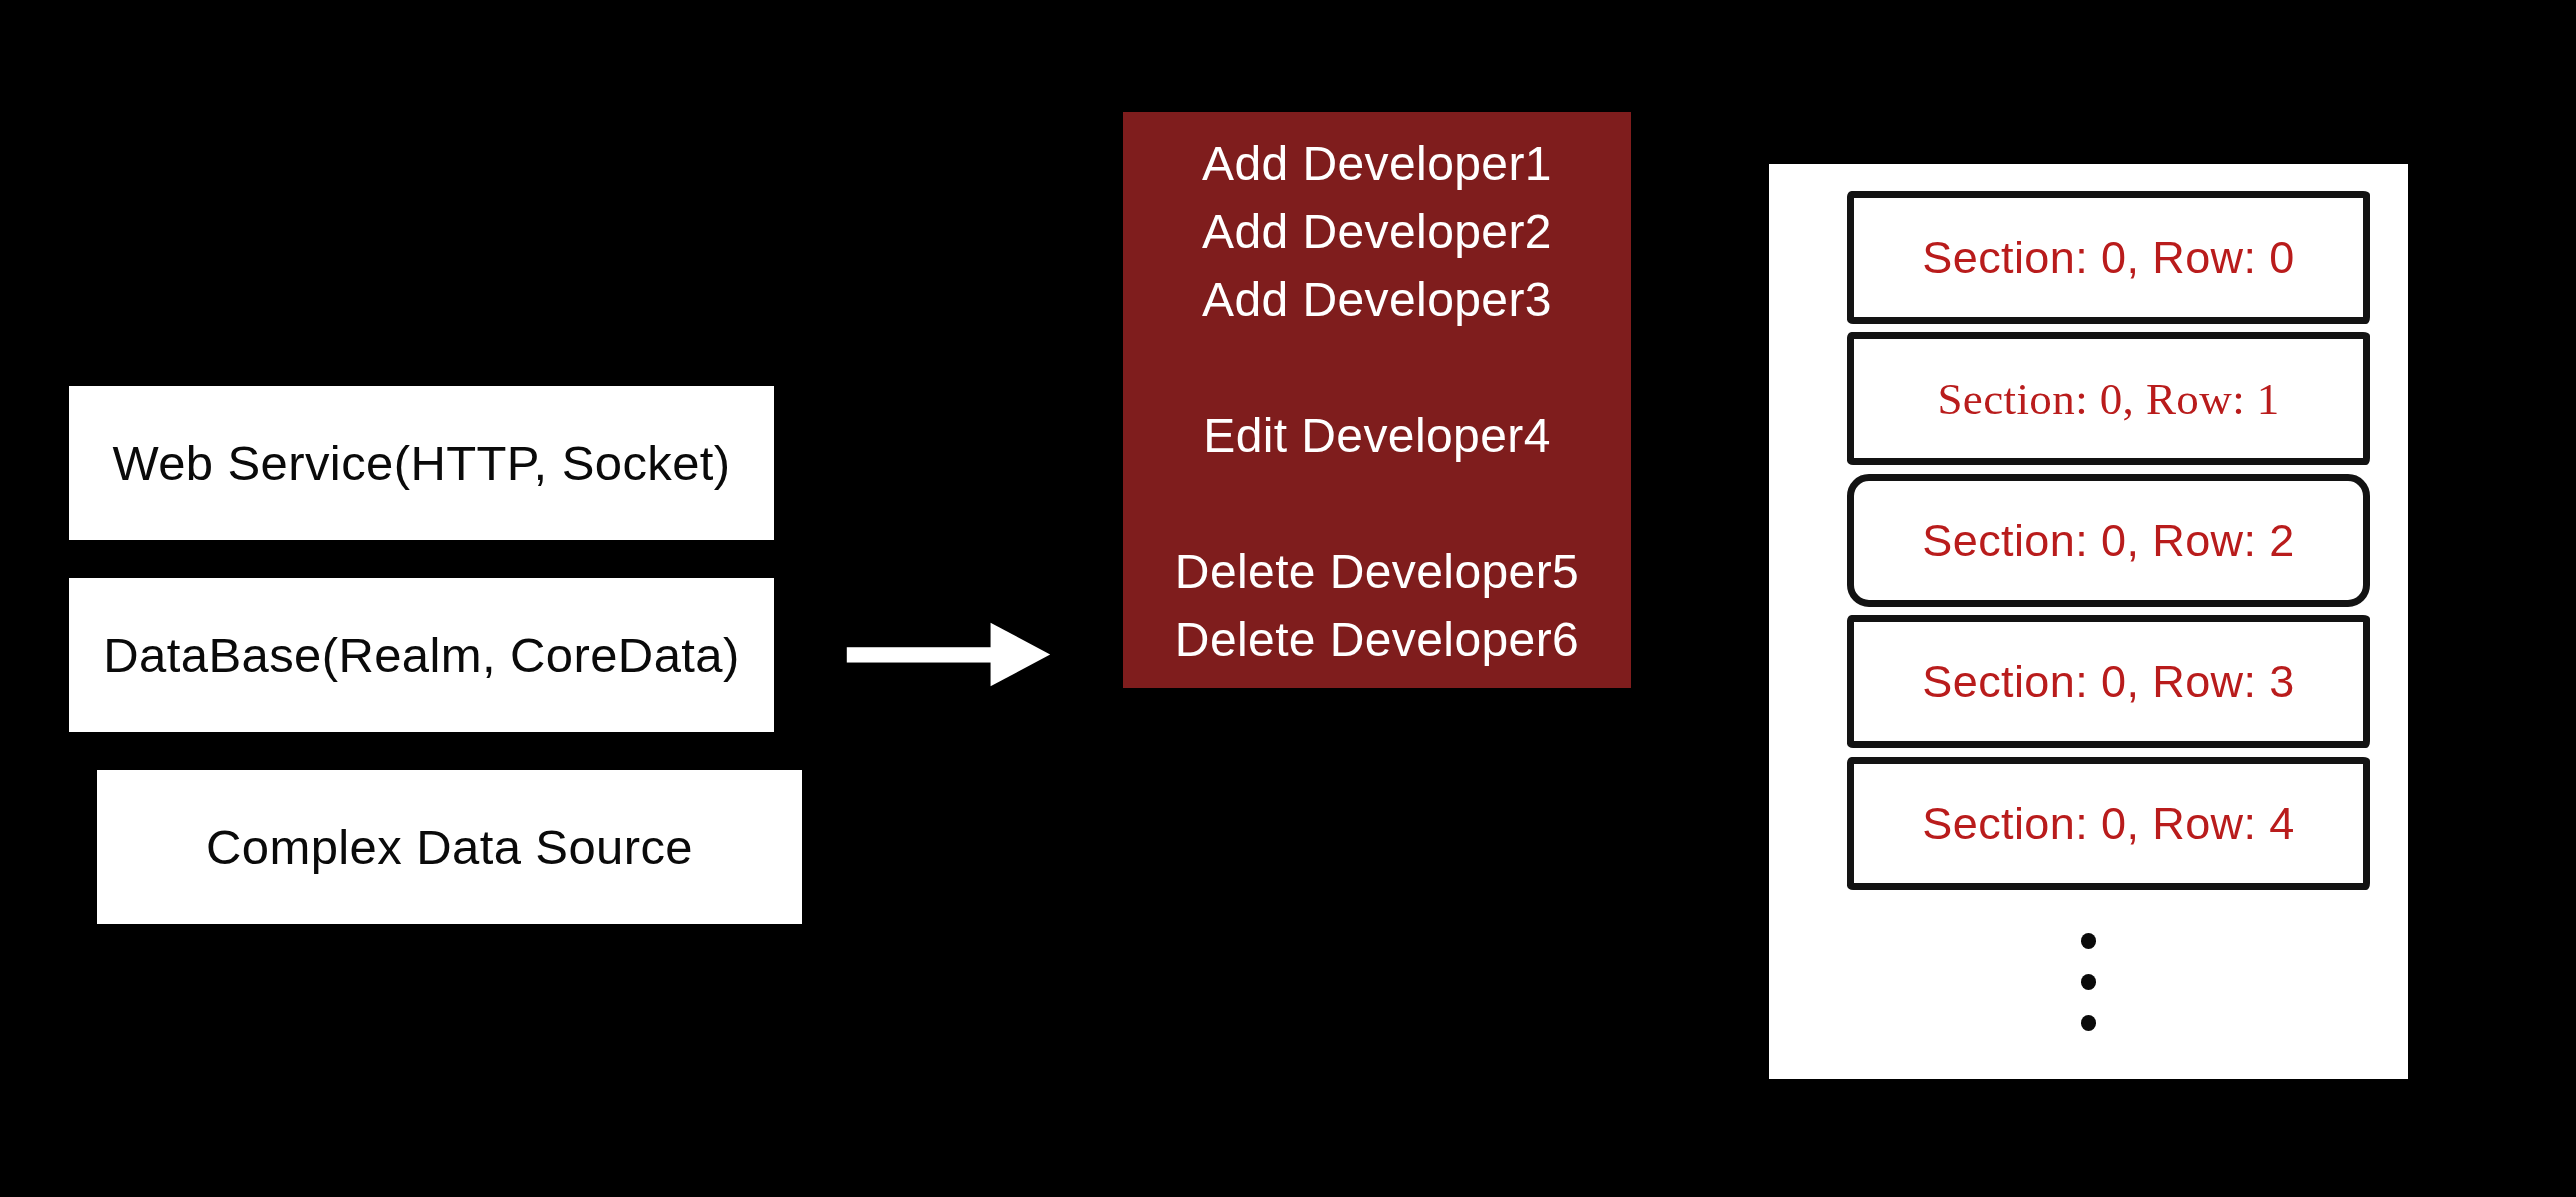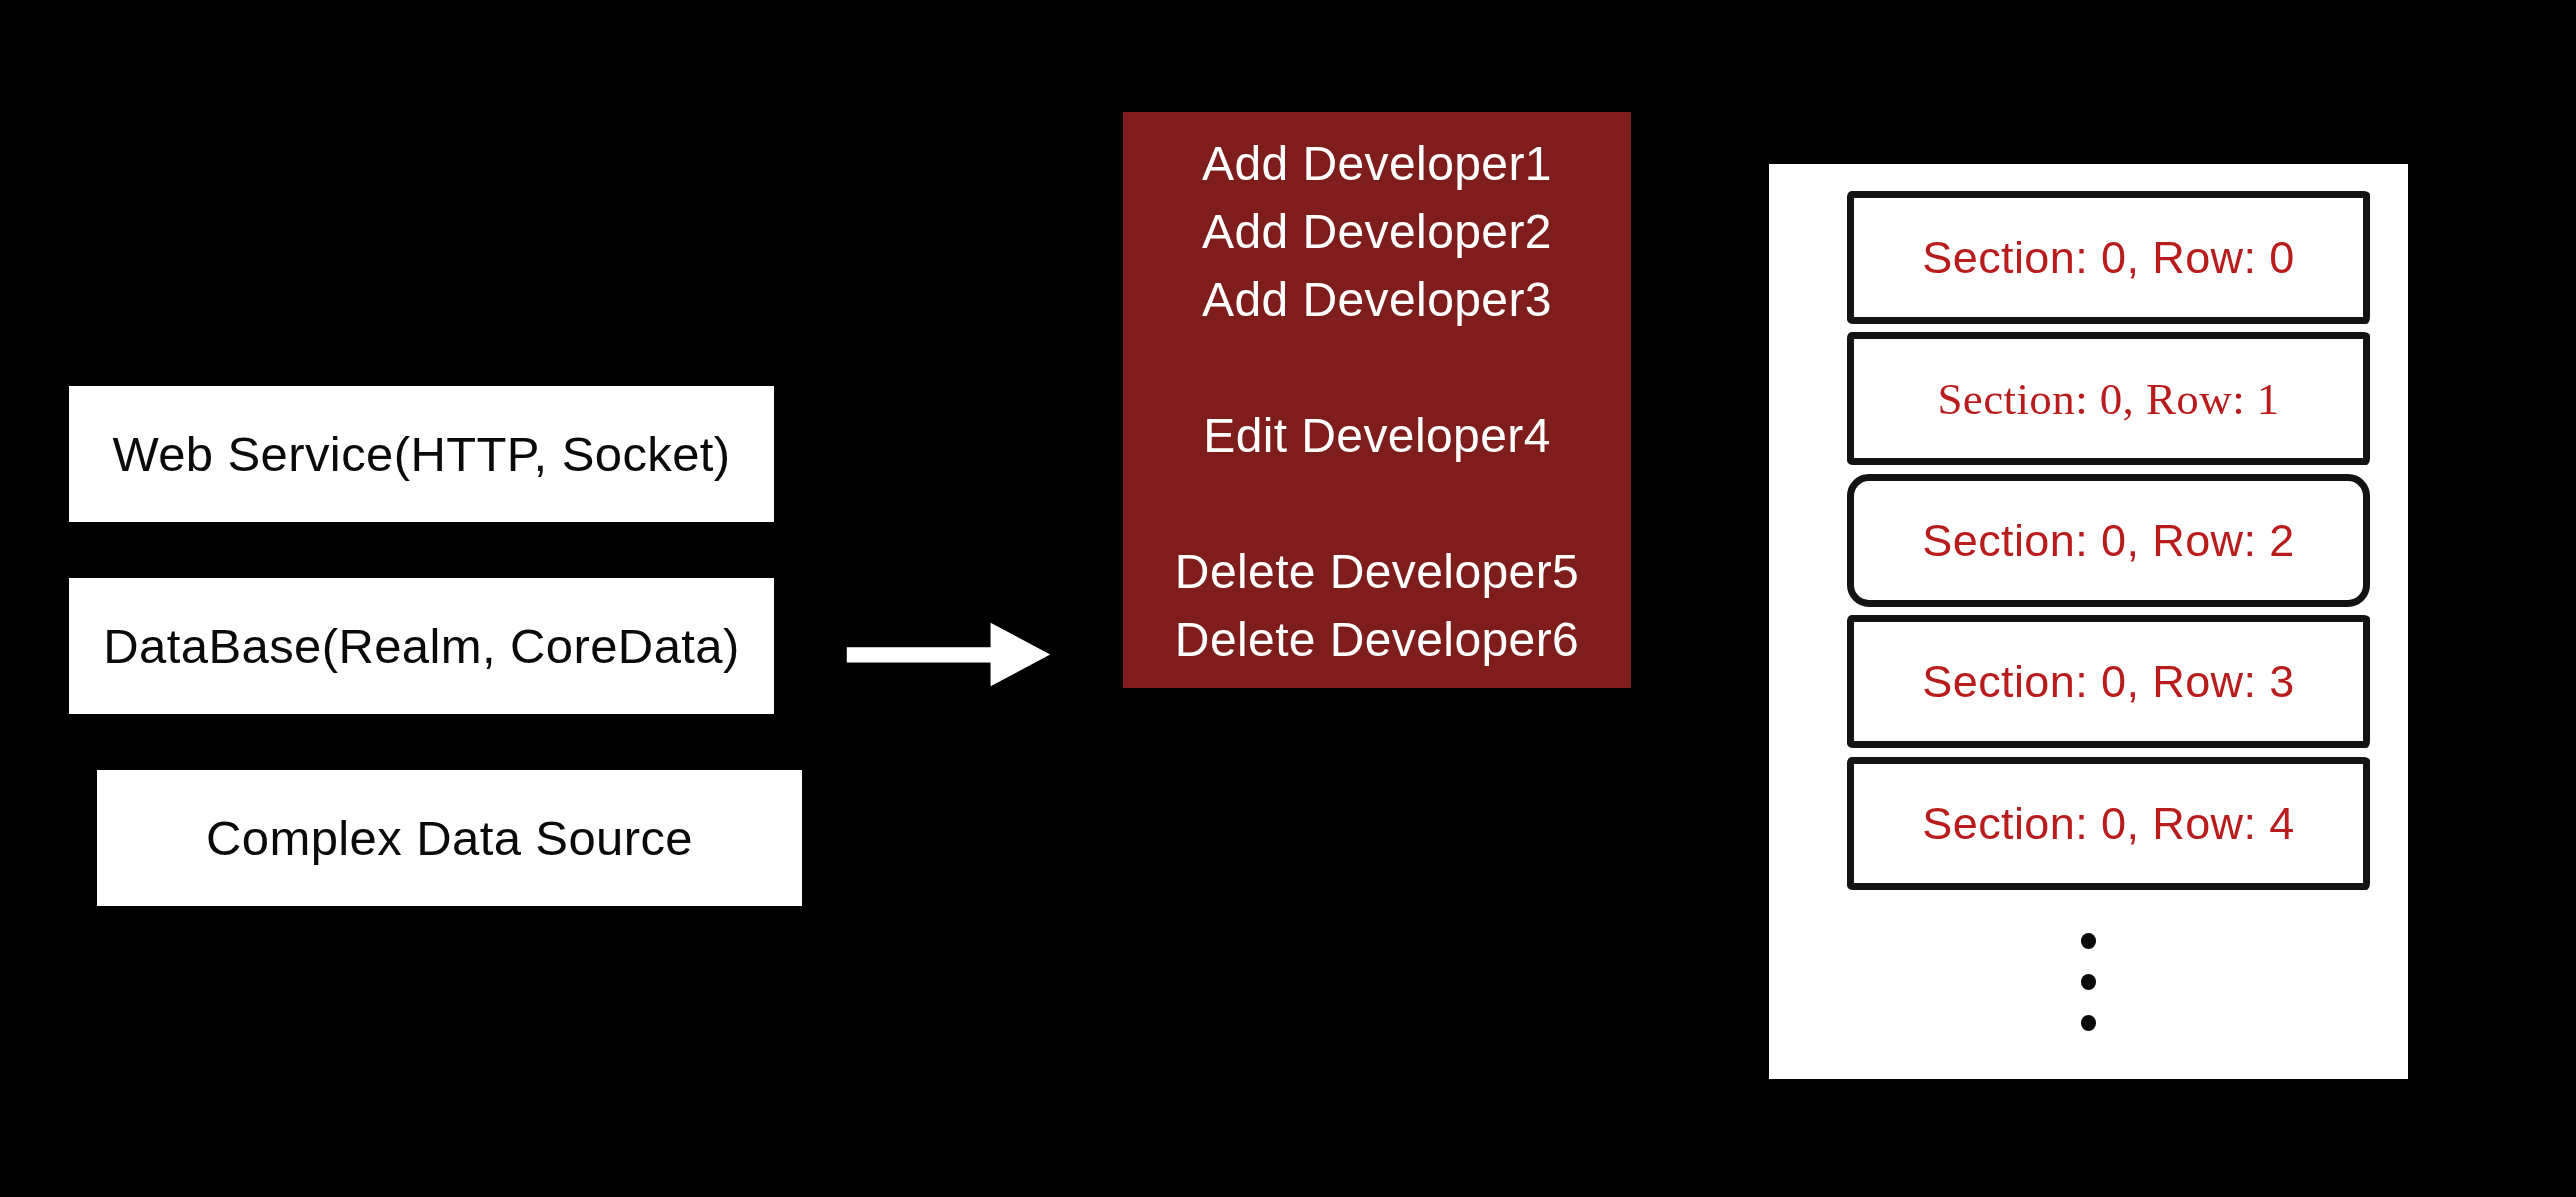--- a/index.html
+++ b/index.html
@@ -16,21 +16,21 @@
     width: 2576px;
     height: 1197px;
     background: #000000;
   }
 
   
   .src-box {
     position: absolute;
     left: 69px;
     width: 705px;
-    height: 136px;
+    height: 154px;
     background: #ffffff;
     display: flex;
     align-items: center;
     justify-content: center;
     font-size: 49px;
     color: #0a0a0a;
     letter-spacing: 0.4px;
     white-space: nowrap;
   }
   .src-box.b0 { top: 386px; }

